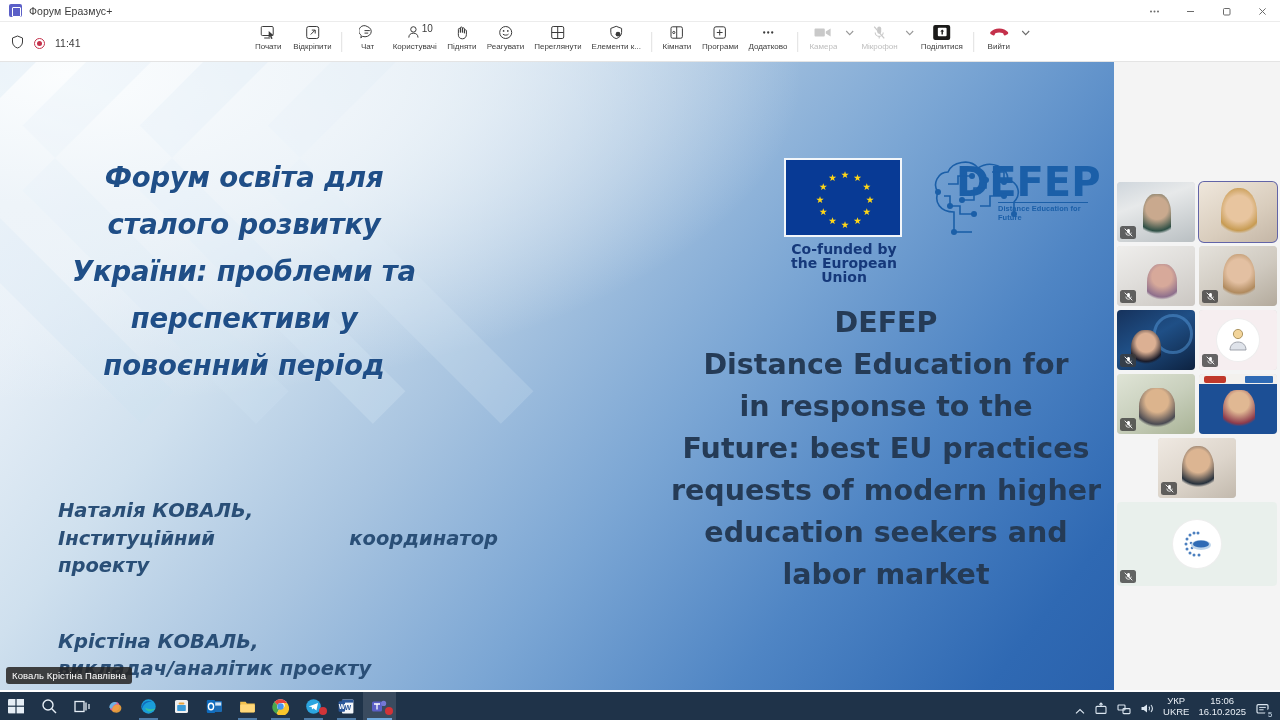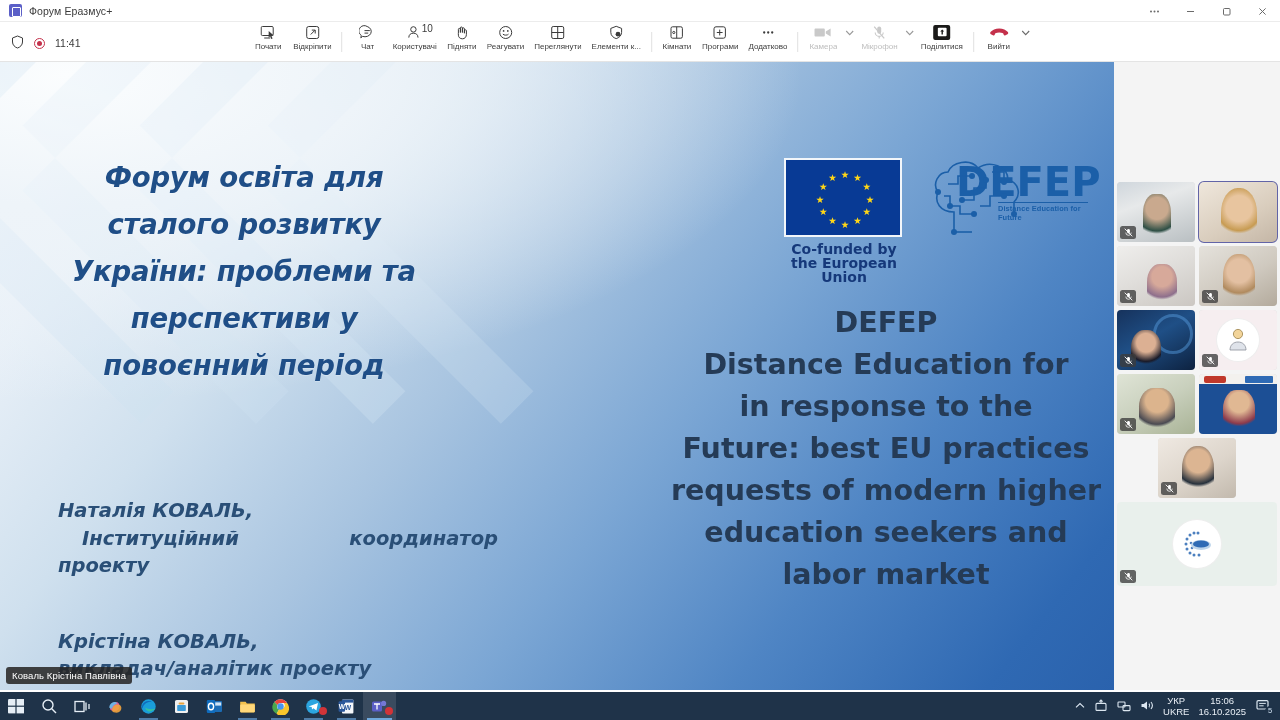--- a/index.html
+++ b/index.html
@@ -136,21 +136,21 @@
   }
   .presenters{
     position:absolute; left:58px; top:435px; width:440px;
     font-family:"DejaVu Sans", sans-serif;
     font-weight:bold; font-style:italic;
     font-size:19.5px; line-height:27.5px;
     color:#2a4f77;
   }
   .presenters .blk{ margin-bottom:0; }
   .presenters .gap{ height:48px; }
-  .p-row{ display:flex; justify-content:space-between;margin-left:24px; }
+  .p-row{ display:flex; justify-content:space-between; }
 
   
   .logos{ position:absolute; left:784px; top:96px; display:flex; align-items:flex-start; gap:14px; }
   .eu-wrap{ width:120px; text-align:center; }
   .eu-flag{
     width:118px;height:79px;background:#083a95;
     border:2px solid #f2f6fa;
     position:relative;
   }
   .eu-flag .star{
@@ -226,21 +226,21 @@
     display:flex;align-items:center;
   }
   .tk{ width:33px;height:28px;display:flex;align-items:center;justify-content:center;position:relative; }
   .tk.act:after{
     content:"";position:absolute;left:4px;right:4px;bottom:0;height:2px;background:#6ea8dc;
   }
   .tk.open:after{
     content:"";position:absolute;left:7px;right:7px;bottom:0;height:2px;background:#4f7ca8;
   }
   .tray{
-    margin-left:auto;display:flex;align-items:center;gap:9px;padding-right:8px;
+    margin-left:auto;display:flex;align-items:flex-end;gap:9px;padding-right:8px;
     color:#e8eef5;font-size:9px;
   }
   .tray .clk{ text-align:center;line-height:11px;font-size:9.5px; }
   .tray .lng{ text-align:center;line-height:11px;font-size:9.5px; }
   .notif{
     position:relative;width:17px;height:15px;display:flex;align-items:center;justify-content:center;
   }
   .notif .cnt{
     position:absolute;right:-3px;bottom:-2px;background:#1f3349;color:#cfe0f0;font-size:7.5px;
     border-radius:50%;width:10px;height:10px;display:flex;align-items:center;justify-content:center;

